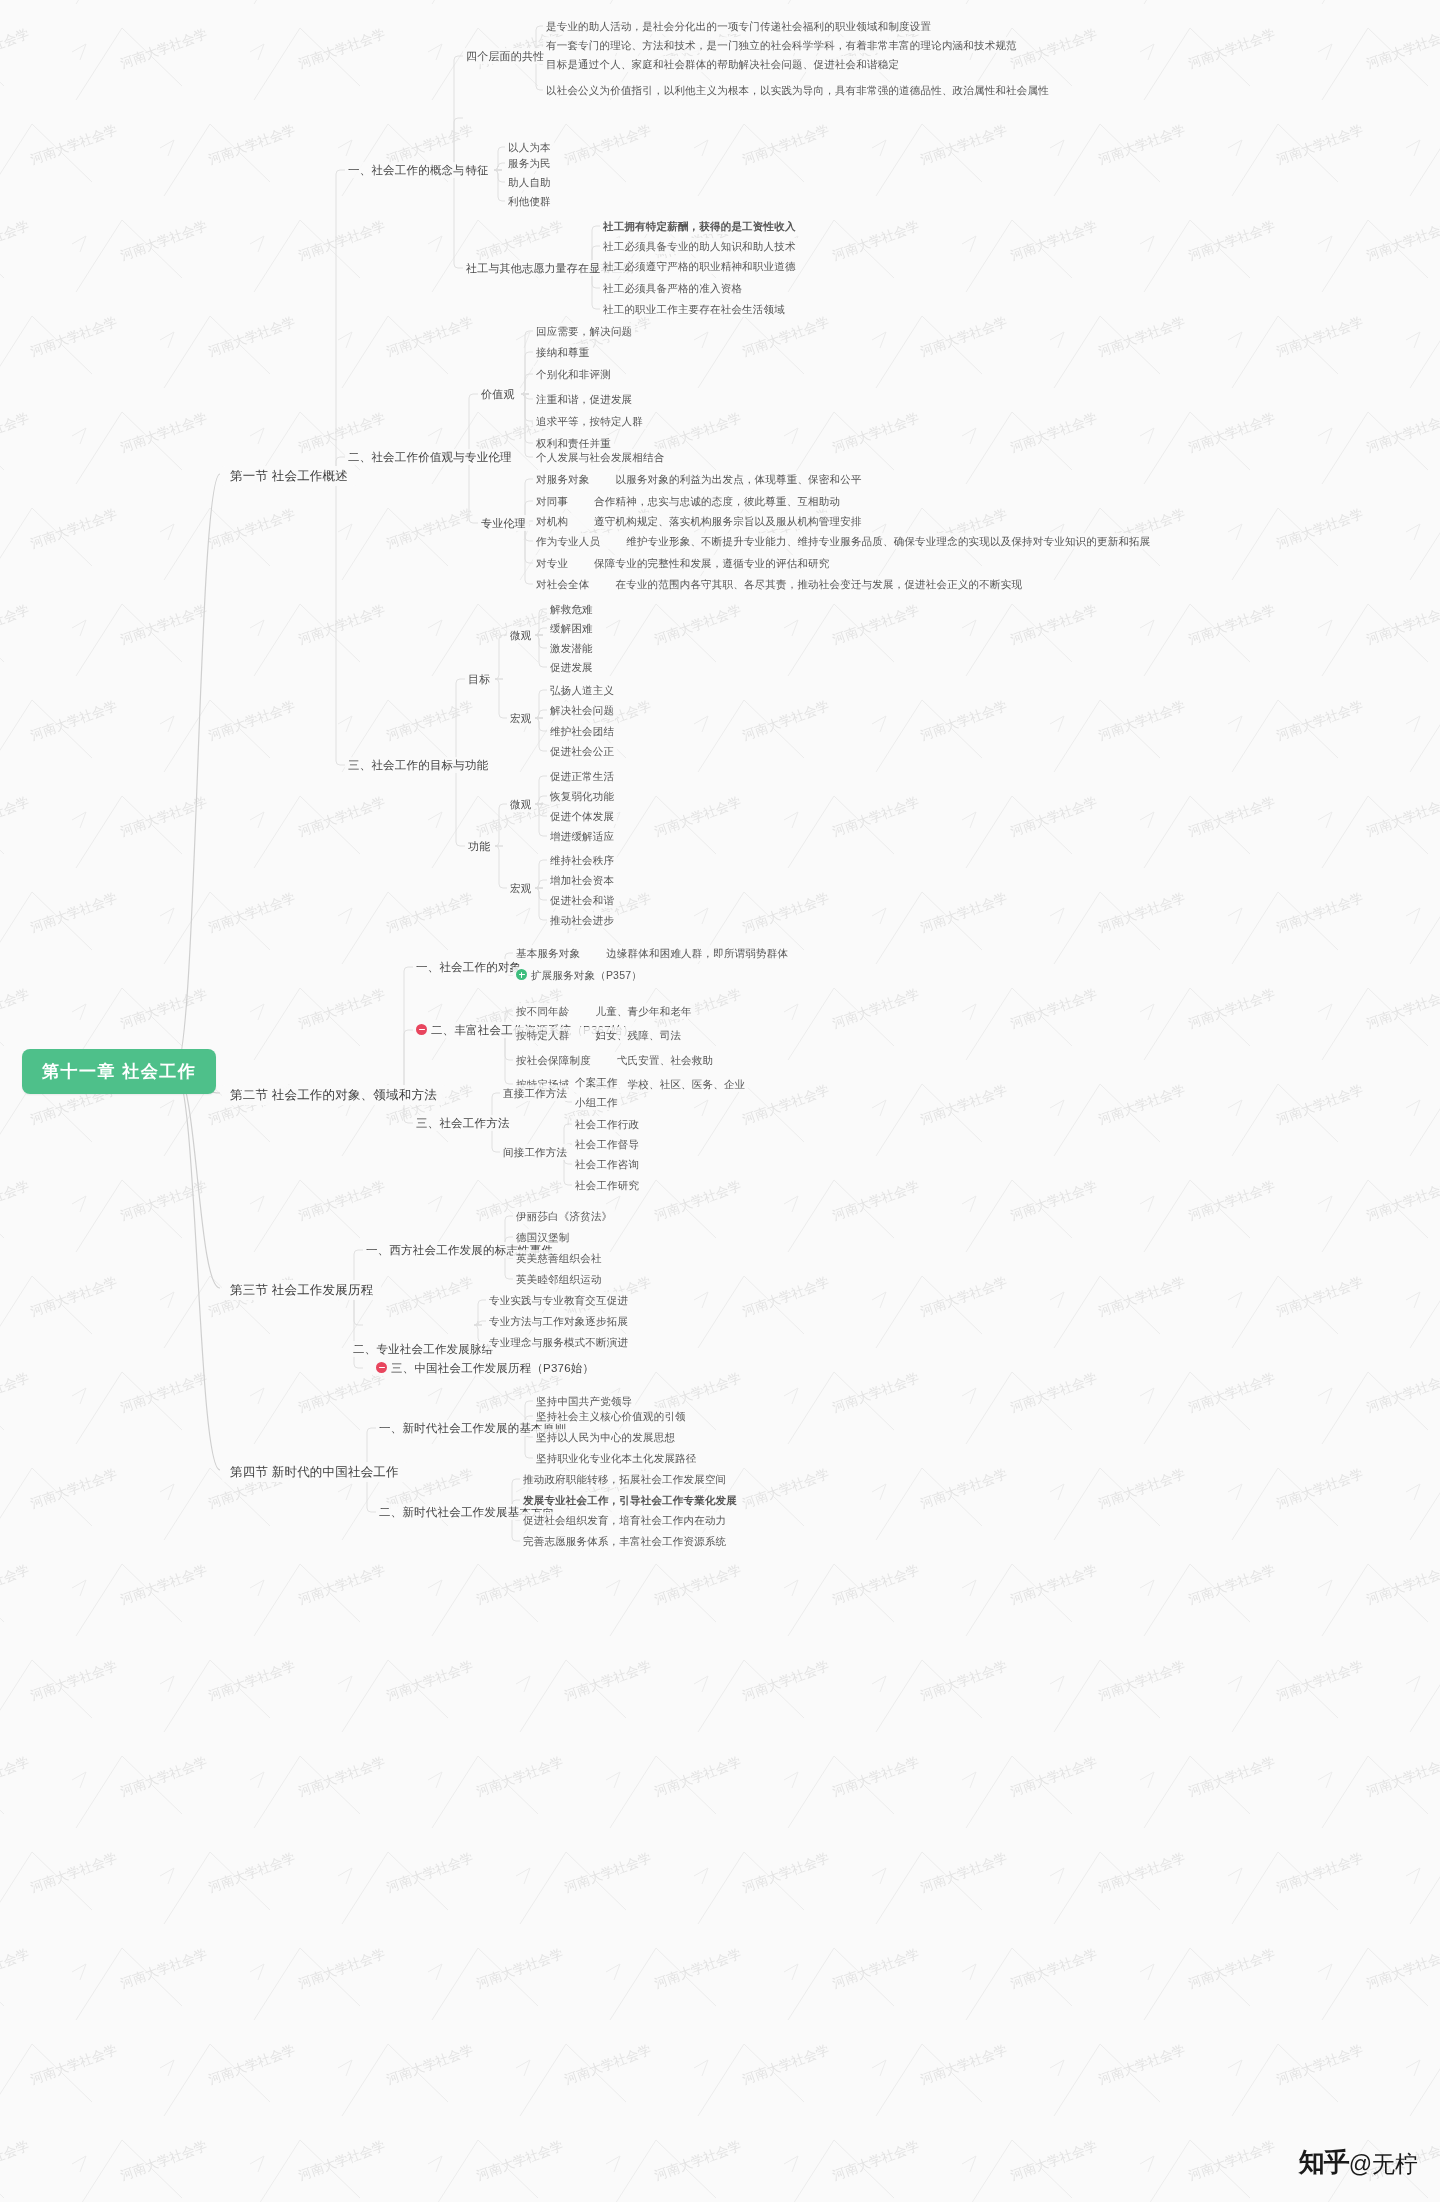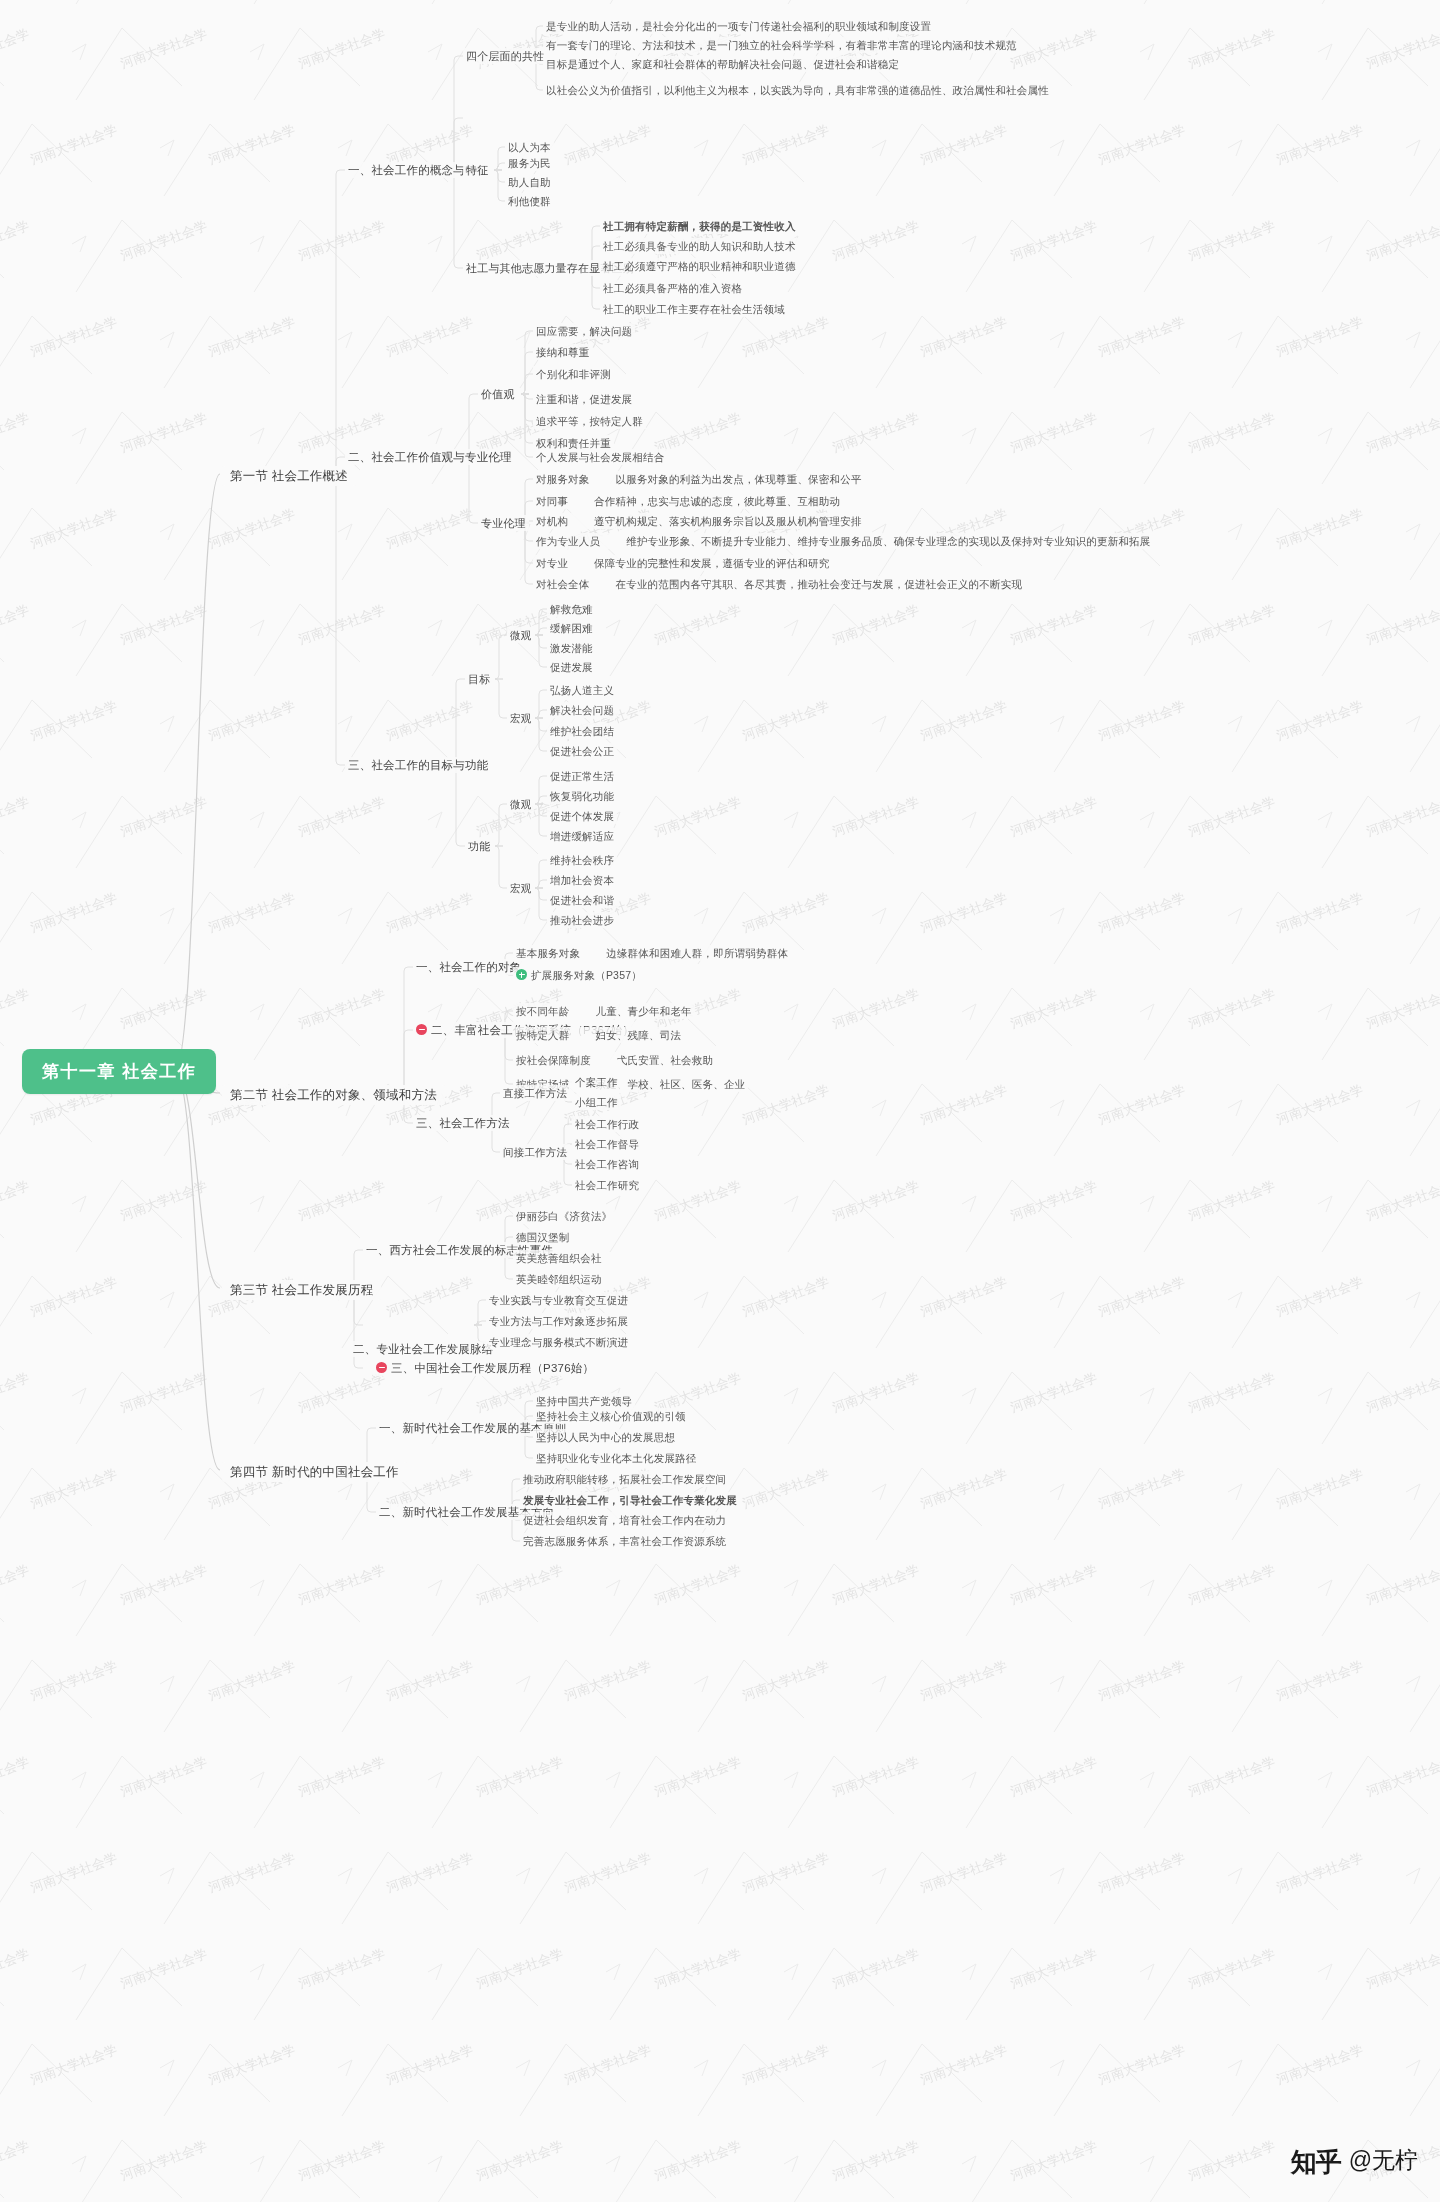--- a/index.html
+++ b/index.html
@@ -85,21 +85,21 @@
     background:#fff;
     border-radius:1px;
   }
   .two-col { display:inline-block; }
   .two-col .k { display:inline-block; }
   .two-col .v { display:inline-block; margin-left:26px; color:#555; }
 
   #footer {
     position:absolute;
     right:22px; bottom:22px;
-    display:flex; align-items:flex-start; gap:8px;
+    display:flex; align-items:flex-end; 
     z-index:5;
   }
   #footer .zlogo {
     font-size:26px; font-weight:bold; color:#1a1a1a; letter-spacing:-1px;
   }
   #footer .zname { font-size:23px; color:#1a1a1a; }
   .defbox { white-space:normal; width:560px; line-height:17px; font-size:11px; }
 </style>
 </head>
 <body>

